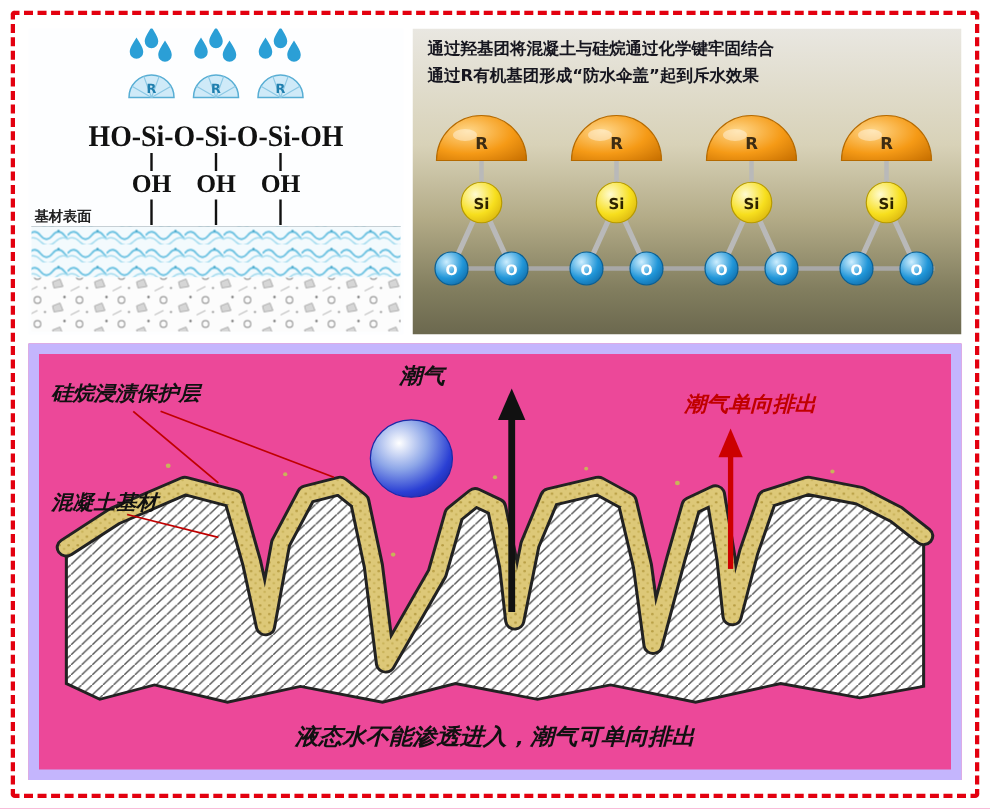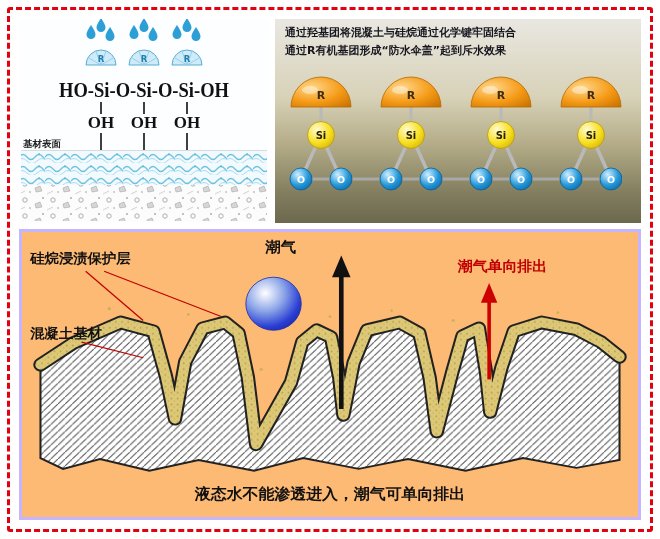--- a/index.html
+++ b/index.html
@@ -3,21 +3,21 @@
 <meta charset="utf-8">
 <style>
   html,body{margin:0;padding:0;background:#ffffff;}
   body{width:660px;height:539px;overflow:hidden;font-family:"DejaVu Sans","Liberation Sans",sans-serif;}
   .frame{box-sizing:border-box;width:660px;height:539px;padding:7px;background:#fff;}
   .dashed{box-sizing:border-box;height:100%;border:3px dashed #e3000f;border-radius:3px;
           padding:9px 9px;display:flex;flex-direction:column;gap:6px;background:#fff;}
   .toprow{display:flex;gap:6px;height:204px;flex:0 0 auto;}
   .panel-left{width:250px;height:204px;background:#fdfeff;}
   .panel-right{width:314px;height:204px;}
-  .panel-bottom{flex:1 1 auto;border:3px solid #c4b5fd;background:#fdba74;overflow:hidden;}
+  .panel-bottom{flex:1 1 auto;border:7px solid #c4b5fd;background:#ec4899;overflow:hidden;font-style:italic;}
   svg{display:block;}
   text{user-select:none;}
 </style>
 </head>
 <body>
 
 <div class="frame">
   <div class="dashed">
 
     <div class="toprow">

